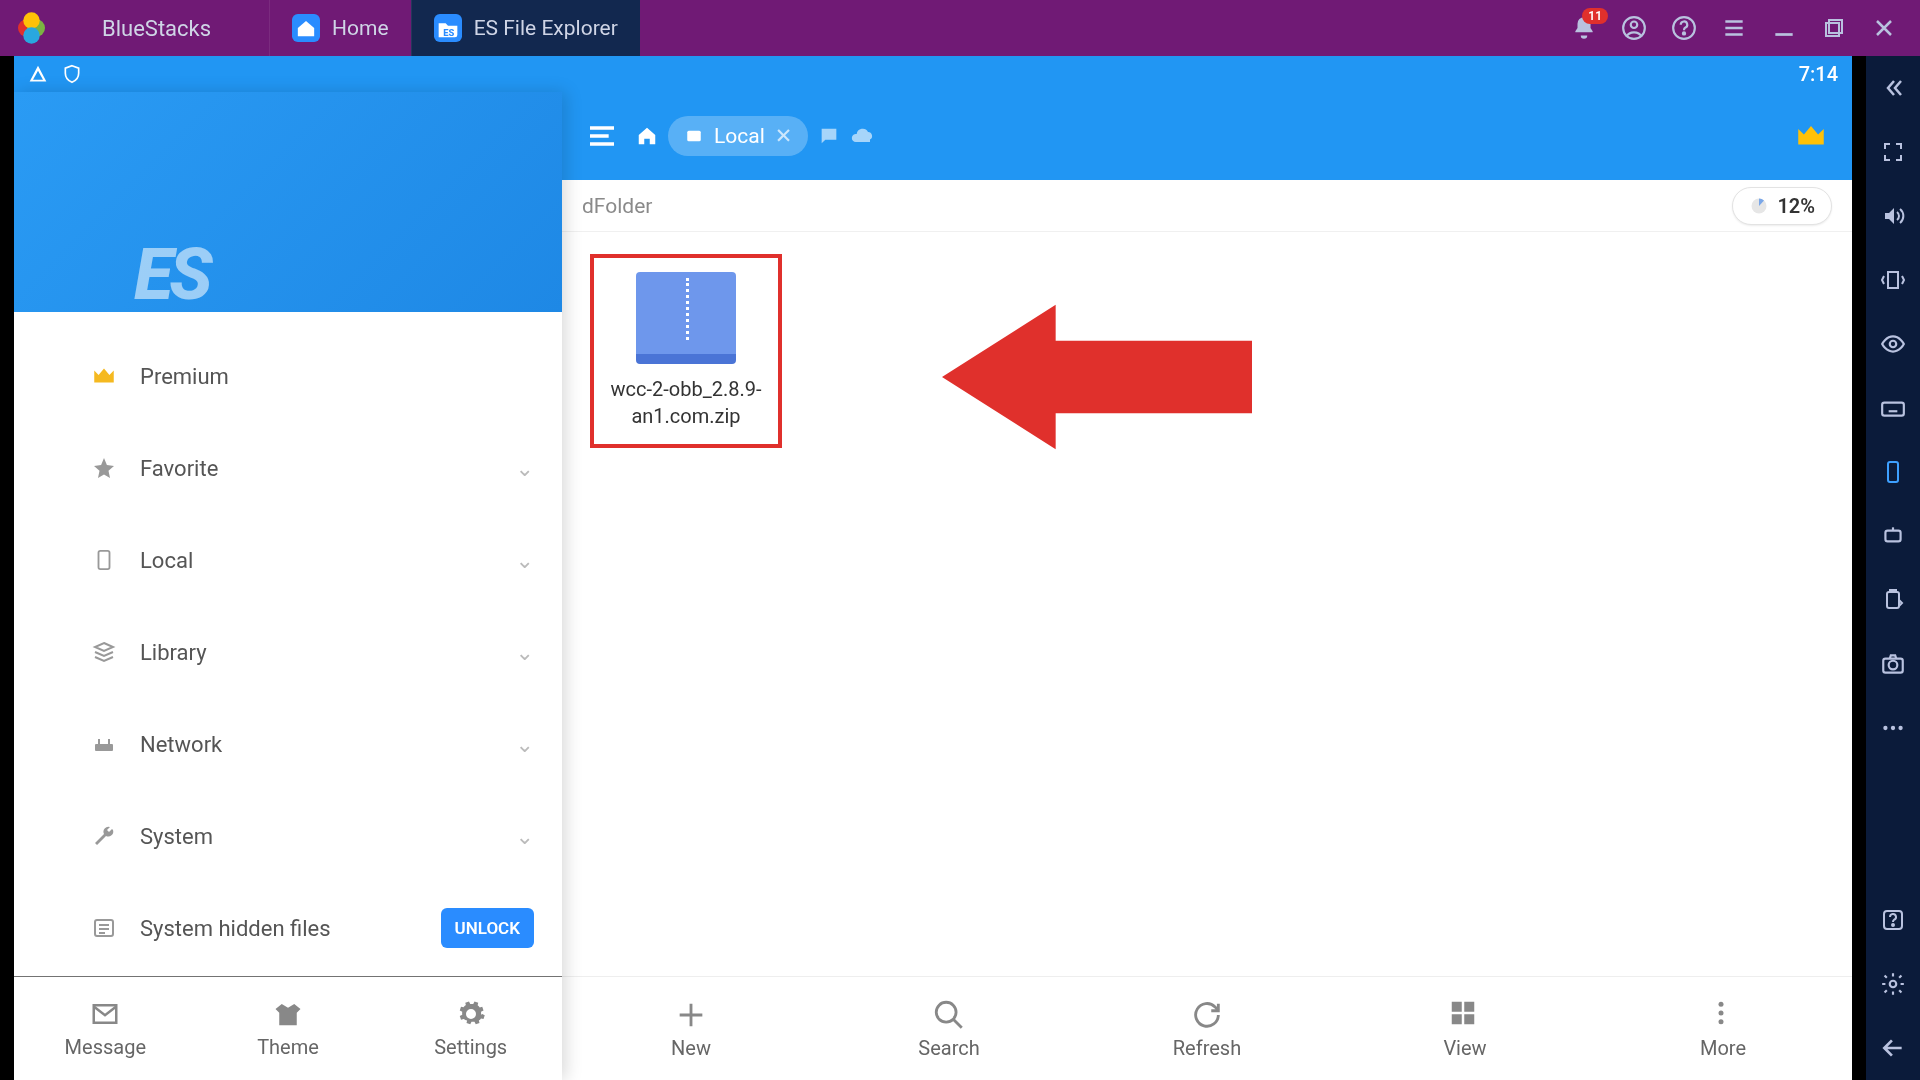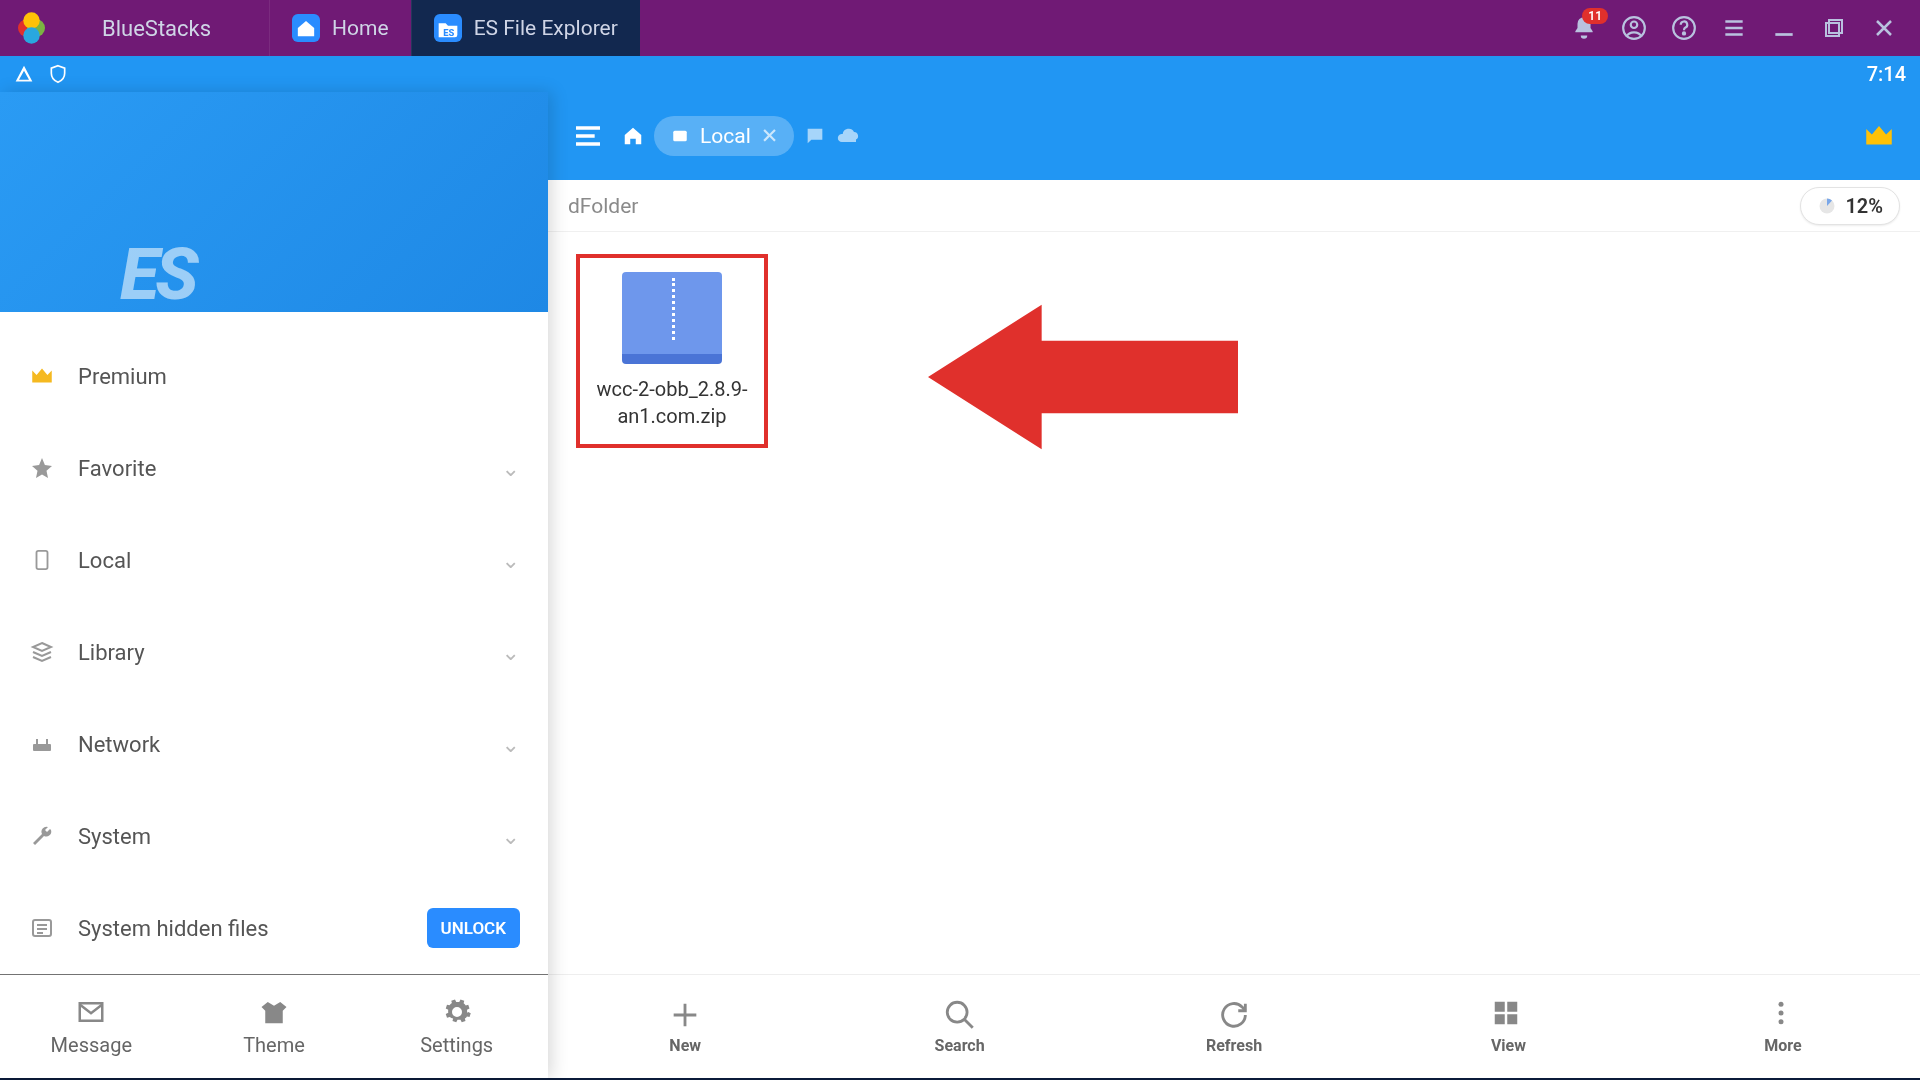--- a/index.html
+++ b/index.html
@@ -10,36 +10,36 @@
 .logo svg { width: 36px; height: 36px; }
 .brand { font-size: 22px; color: #cfd5e6; margin-right: 18px; }
 .tabs { display: flex; height: 100%; }
 .tab { display: flex; align-items: center; padding: 0 22px; height: 100%; color: #cfd5e6; font-size: 21px; gap: 12px; border-left: 1px solid rgba(255,255,255,.08); }
 .tab.active { background: #12284f; }
 .tab-icon { width: 28px; height: 28px; display:flex; align-items:center; justify-content:center; }
 .title-right { margin-left: auto; display: flex; align-items: center; gap: 22px; padding-right: 22px; }
 .tricon { width: 28px; height: 28px; color: #b9c2df; display:flex; align-items:center; justify-content:center; position:relative; }
 .badge { position:absolute; top:-6px; right:-10px; background:#e0302c; color:#fff; font-size:12px; border-radius:8px; padding:1px 6px; font-weight:600; }
 
-.stage { position: relative; display: flex; height: 1024px; flex-direction: column; }
+.stage { position: relative; display: flex; height: 1024px; }
 .left-gutter { width: 14px; background: #000; }
 .phone { flex: 1; display: flex; flex-direction: column; background: #fff; }
 .right-gutter { width: 14px; background: #000; }
 .right-collapse { width: 54px; background: #0b1b3a; display: flex; flex-direction: column; align-items: center; padding-top: 18px; gap: 36px; color: #b9c2df; }
 
 .statusbar { height: 36px; background: #2196f3; display: flex; align-items: center; color: #fff; padding: 0 14px; }
 .statusbar .sbleft { display:flex; gap:14px; }
 .statusbar .sbtime { margin-left:auto; font-size:20px; font-weight:500; }
 
 .app { flex: 1; display: flex; min-height: 0; }
 
 .sidebar { width: 548px; display: flex; flex-direction: column; background: #fff; box-shadow: 4px 0 16px rgba(0,0,0,.15); z-index:3; }
 .sidehero { height: 220px; background: linear-gradient(135deg,#2a9bf4 0%, #1e88e5 100%); position:relative; color:#fff; overflow:hidden; }
 .sidehero .eslogo { position:absolute; left:120px; top:140px; font-size:72px; font-weight:800; font-style:italic; letter-spacing:-4px; color:rgba(255,255,255,.55); }
-.side-items { flex:1; padding-top: 18px; overflow:hidden; }
+.side-items { flex:1; padding-top: 18px; overflow:hidden;padding-left:48px; }
 .sitem { display:flex; align-items:center; height:92px; padding:0 28px; color:#555; font-size:22px; gap:22px; }
 .sitem .siicon { width:28px; color:#999; display:flex; justify-content:center; }
 .sitem.premium .siicon { color:#f5b920; }
 .sitem .chev { margin-left:auto; color:#bbb; }
 .sitem .unlock { margin-left:auto; background:#2a8cff; color:#fff; font-size:17px; font-weight:600; padding:10px 14px; border-radius:6px; }
 .sidebottom { height: 104px; border-top: 1px solid #737373; display:flex; }
 .sbtn { flex:1; display:flex; flex-direction:column; align-items:center; justify-content:center; gap:6px; color:#666; font-size:20px; }
 .sbtn .sbicon { width:30px; height:30px; color:#888; }
 
 .main { flex:1; display:flex; flex-direction:column; min-width:0; }
@@ -58,21 +58,21 @@
 .file { width:192px; display:flex; flex-direction:column; align-items:center; gap:12px; padding:14px 6px; }
 .file .ficon { width:100px; height:92px; background:linear-gradient(#6e97ec,#6e97ec); border-radius:4px; position:relative; border-bottom:10px solid #4a74d6; }
 .file .ficon::after { content:""; position:absolute; left:50%; top:6px; bottom:14px; width:0; border-left:3px dotted #fff; }
 .file .fname { font-size:20px; color:#333; text-align:center; line-height:1.35; word-break:break-word; }
 .highlight { border:4px solid #e0302c; }
 
 .arrow { position:absolute; left:380px; top:60px; }
 .arrow svg { width:310px; height:170px; }
 
 .bottombar { height:104px; border-top:1px solid #eee; display:flex; }
-.bbtn { flex:1; display:flex; flex-direction:column; align-items:center; justify-content:center; gap:4px; color:#666; font-size:16px;font-weight:bold; }
+.bbtn { flex:1; display:flex; flex-direction:column; align-items:center; justify-content:center; gap:4px; color:#666; font-size:20px; }
 .bbtn .bicon { width:34px; height:34px; color:#888; }
 
 svg { display:block; }
 </style>
 </head>
 <body>
 
 <div class="titlebar">
   <div class="logo">
     <svg viewBox="0 0 48 48">

